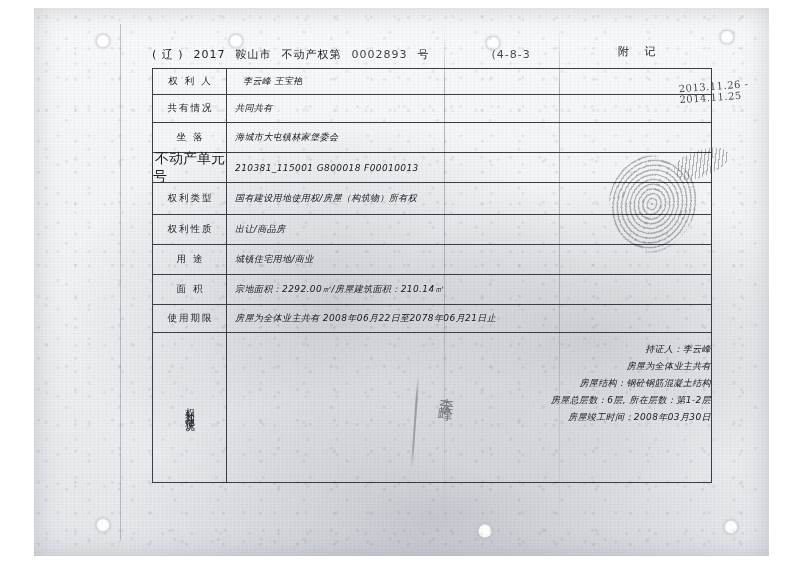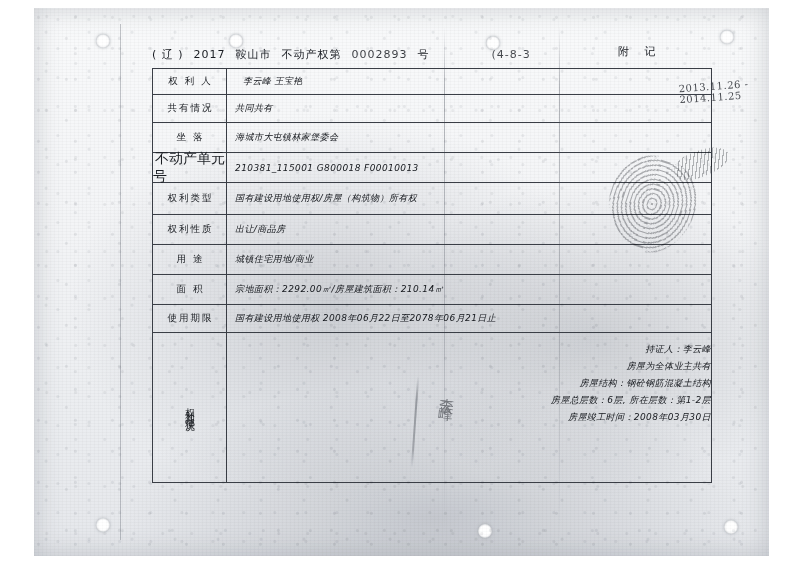--- a/index.html
+++ b/index.html
@@ -319,21 +319,21 @@
         <div class="val">城镇住宅用地/商业</div>
       </div>
 
       <div class="row" style="height:30px;">
         <div class="lbl">面  积</div>
         <div class="val">宗地面积：2292.00㎡/房屋建筑面积：210.14㎡</div>
       </div>
 
       <div class="row" style="height:28px;text-align:right;">
         <div class="lbl">使用期限</div>
-        <div class="val">国有建设用地使用权  2008年06月22日至2078年06月21日止</div>
+        <div class="val">房屋为全体业主共有  2008年06月22日至2078年06月21日止</div>
       </div>
 
       <div class="row" style="height:149px;text-align:right;">
         <div class="lbl vert">权利其他状况</div>
         <div class="val multi">
           <div>持证人：李云峰</div>
           <div>房屋为全体业主共有</div>
           <div>房屋结构：钢砼钢筋混凝土结构</div>
           <div>房屋总层数：6层, 所在层数：第1-2层</div>
           <div>房屋竣工时间：2008年03月30日</div>

